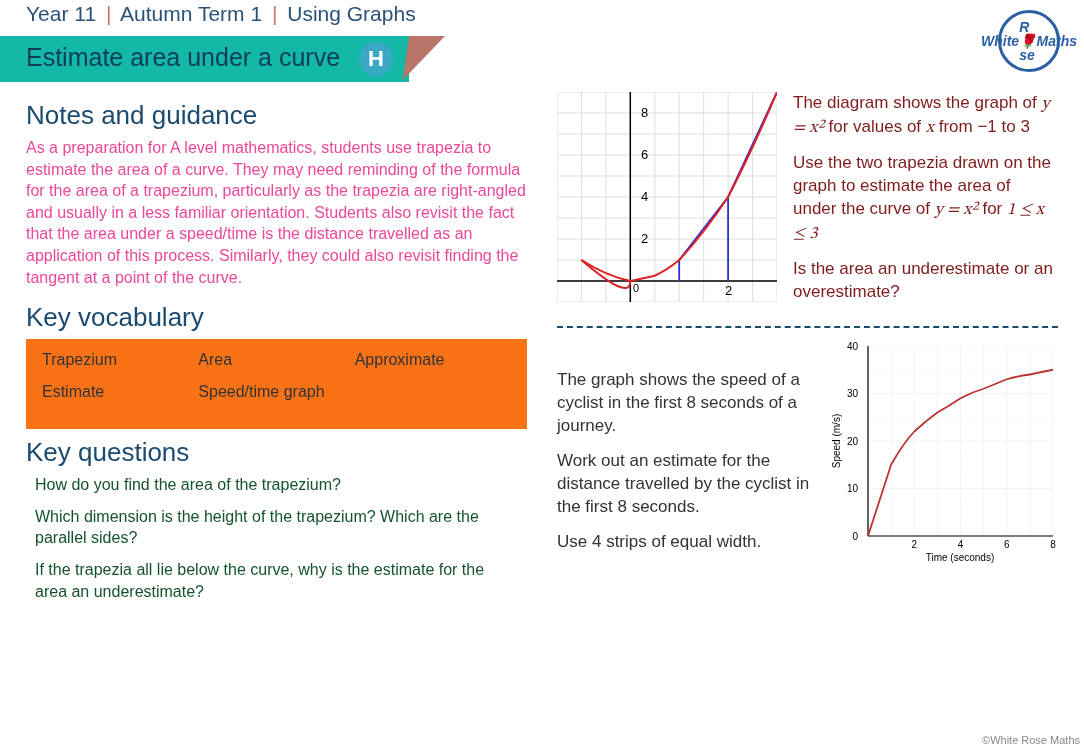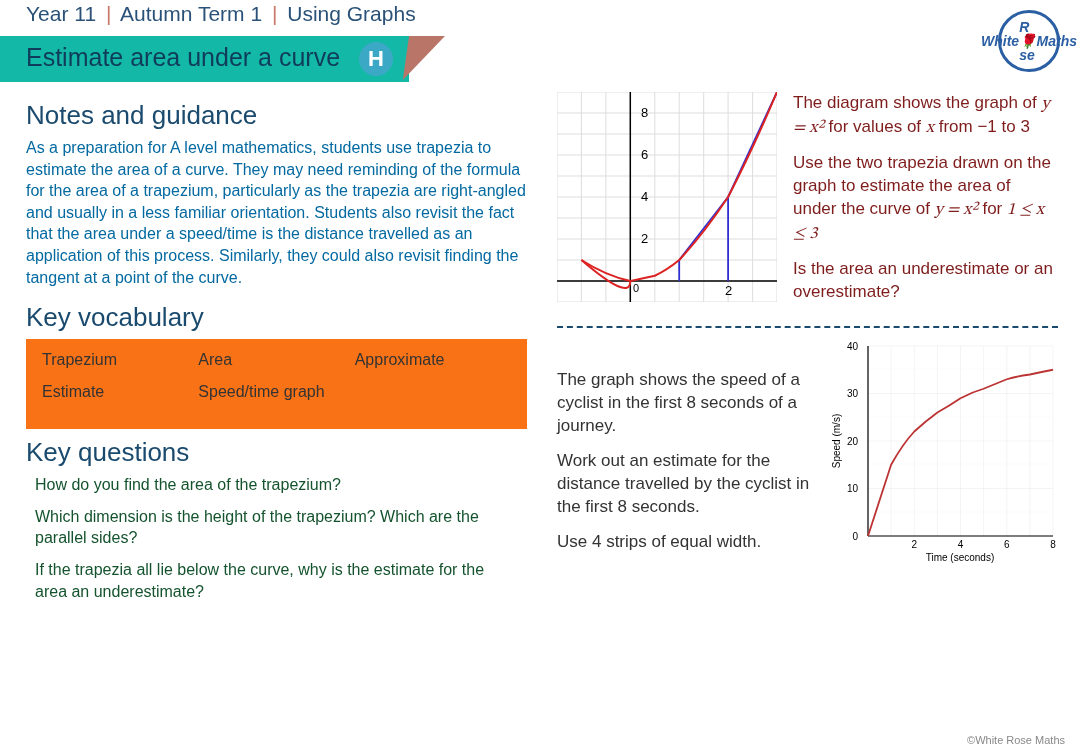--- a/index.html
+++ b/index.html
@@ -71,21 +71,21 @@
   .col { flex: 1; }
   h2 {
     color: #1a4a6e;
     font-size: 26px;
     font-weight: 500;
     margin: 8px 0 6px;
   }
   h2.exemplar { margin-top: -48px; margin-bottom: 6px;}
   .body-text {
     font-size: 16px;
-    color: #0369a1;
+    color: #ec4899;
     line-height: 1.35;
     margin-bottom: 14px;
   }
   .vocab-box {
     background: #f97316;
     padding: 12px 16px;
     margin: 4px 0 6px;
     font-size: 16px;
     color: #333;
   }
@@ -101,21 +101,21 @@
     border: none;
     border-top: 2px dashed #1a4a6e;
     margin: 10px 0 8px;
   }
   .q2-box { display: flex; gap: 16px; align-items: flex-end; }
   .q2-text { flex: 1; font-size: 17px; color: #333; line-height: 1.35;}
   .q2-text p { margin-bottom: 12px; }
   .chart-svg { flex-shrink: 0; }
   .copyright {
     position: absolute;
-    bottom: 4px; right: 19px;
+    bottom: 4px; right: 4px;
     font-size: 11px;
     color: #888;
   }
 </style>
 </head>
 <body>
 
 
 
 <div class="breadcrumb">

